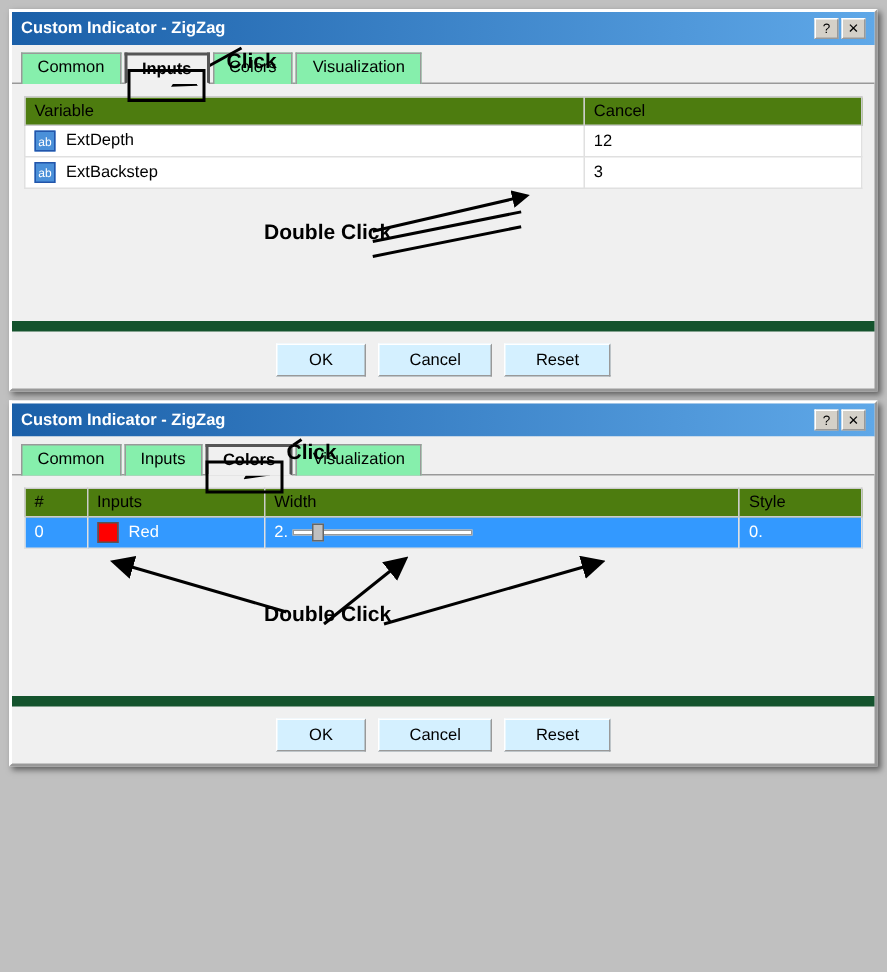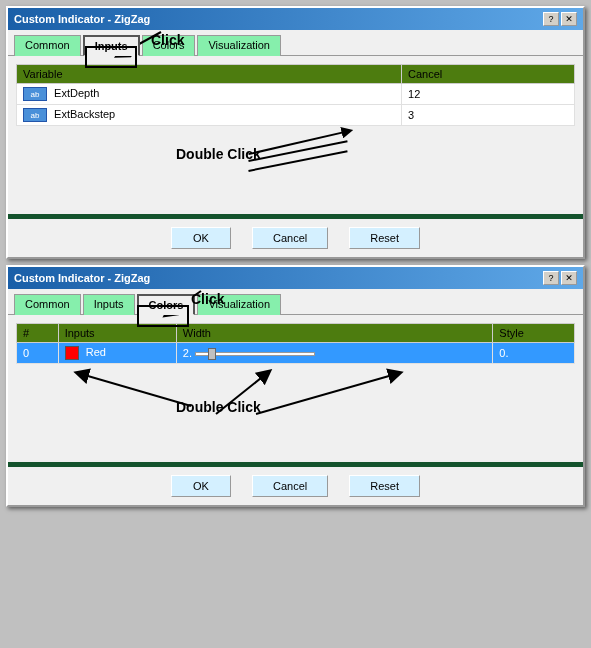--- a/index.html
+++ b/index.html
@@ -123,21 +123,21 @@
       font-size: 11px;
     }
 
     .data-table tr.selected td {
       background: #3399ff;
       color: white;
     }
 
     .row-icon {
       display: inline-block;
-      width: 24px;
+      width: 14px;
       height: 14px;
       background: #4a90d9;
       border: 1px solid #2255aa;
       margin-right: 4px;
       vertical-align: middle;
       font-size: 8px;
       text-align: center;
       color: white;
       line-height: 14px;
     }
@@ -170,23 +170,23 @@
       width: 8px;
       height: 12px;
       background: #c0c0c0;
       border: 1px solid #666;
     }
 
     
     .dialog-footer {
       display: flex;
       justify-content: center;
-      gap: 21px;
+      gap: 8px;
       padding: 8px;
-      border-top: 5px solid #14532d;
+      border-top: 7px solid #14532d;
     }
 
     .btn {
       padding: 4px 20px;
       background: #d4f0ff;
       border: 1px solid #999;
       border-top-color: #fff;
       border-left-color: #fff;
       font-size: 11px;
       cursor: pointer;

